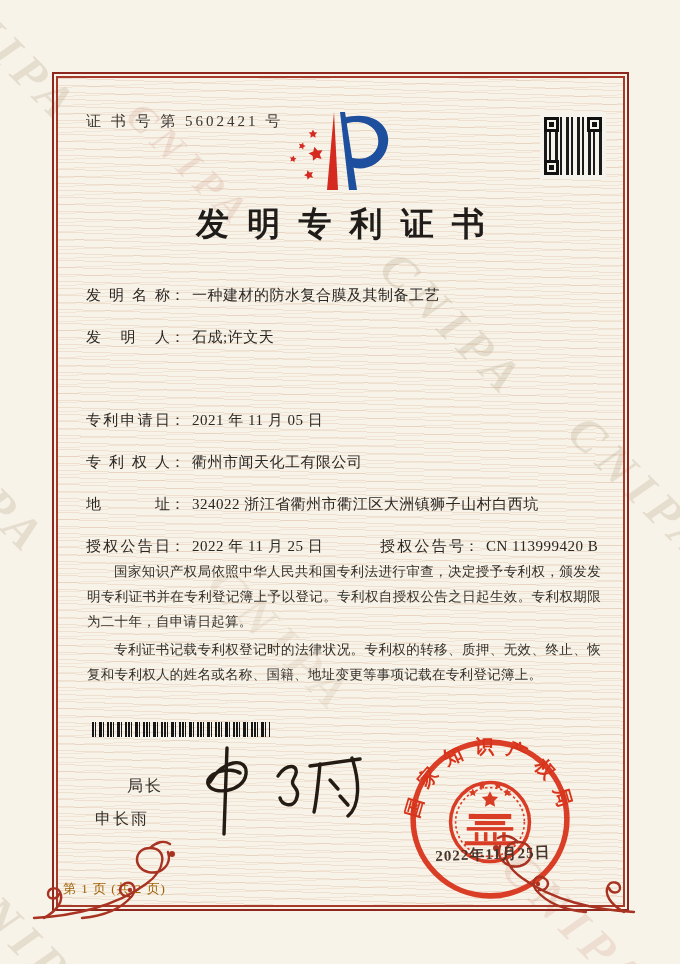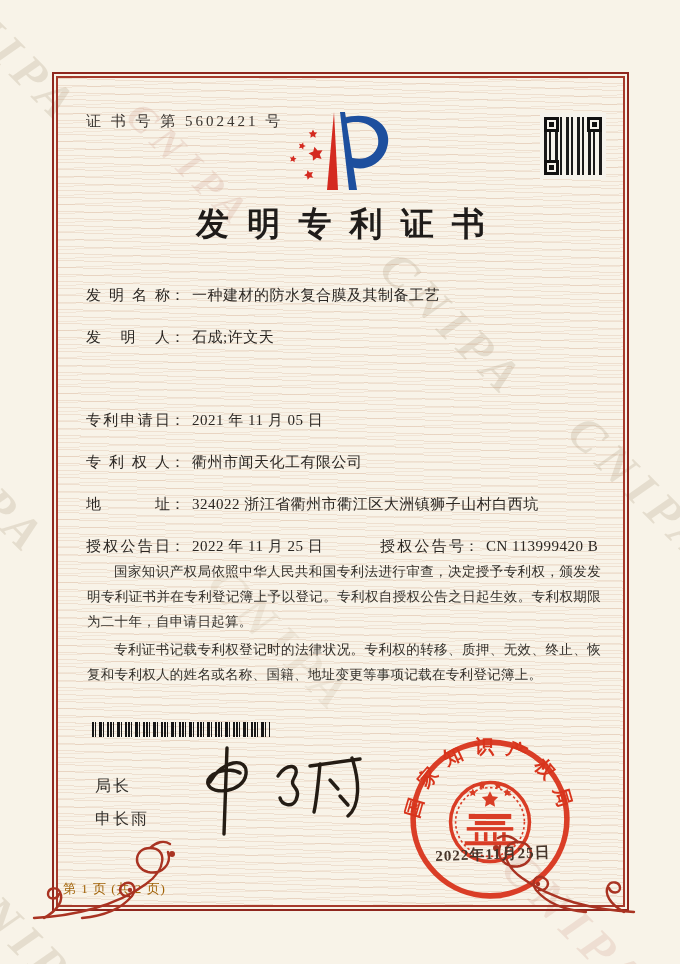--- a/index.html
+++ b/index.html
@@ -87,21 +87,21 @@
       #161616 7px 10px,rgba(0,0,0,0) 10px 11px,
       #161616 11px 12px,rgba(0,0,0,0) 12px 15px,
       #161616 15px 17px,rgba(0,0,0,0) 17px 18px);
   }
   
   .signer-role,.signer-name{
     position:absolute;left:95px;z-index:3;
     font-family:"Liberation Sans","DejaVu Sans",sans-serif;
     font-size:16px;color:#33302b;letter-spacing:2px;
   }
-  .signer-role{top:776px;} .signer-name{top:809px;}
+  .signer-role{top:776px;margin-left:32px;} .signer-name{top:809px;}
   .signature{position:absolute;left:182px;top:742px;z-index:4;}
   
   .seal{position:absolute;left:404px;top:733px;z-index:4;}
   .seal-date{
     position:absolute;left:408px;top:845px;width:170px;z-index:5;
     text-align:center;font-size:15px;font-weight:bold;
     color:#46352a;letter-spacing:1px;transform:rotate(-2deg);
   }
   
   .page-info{

